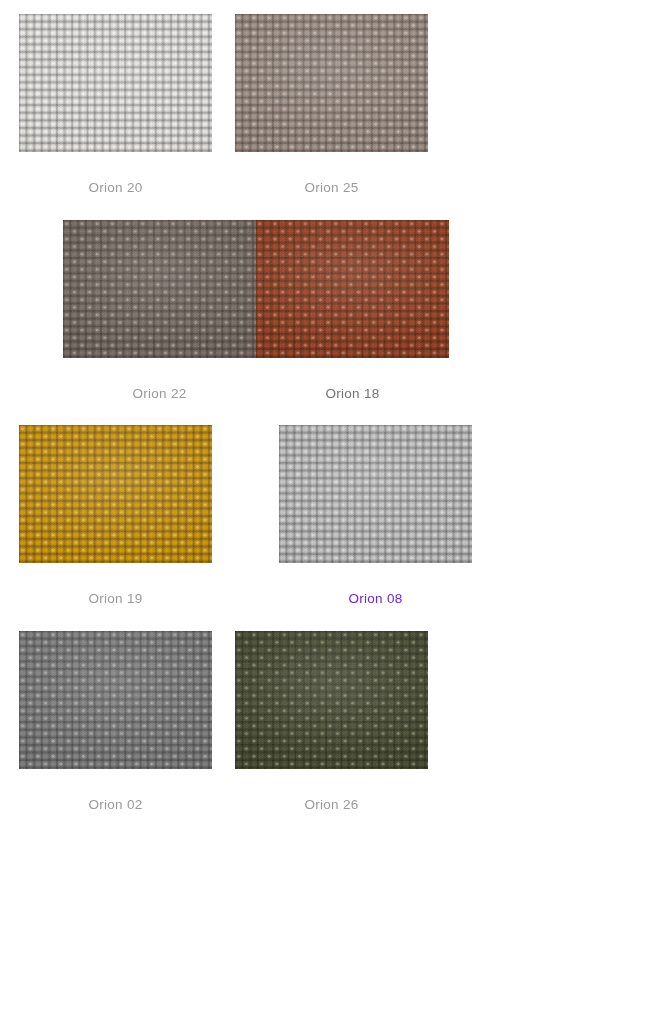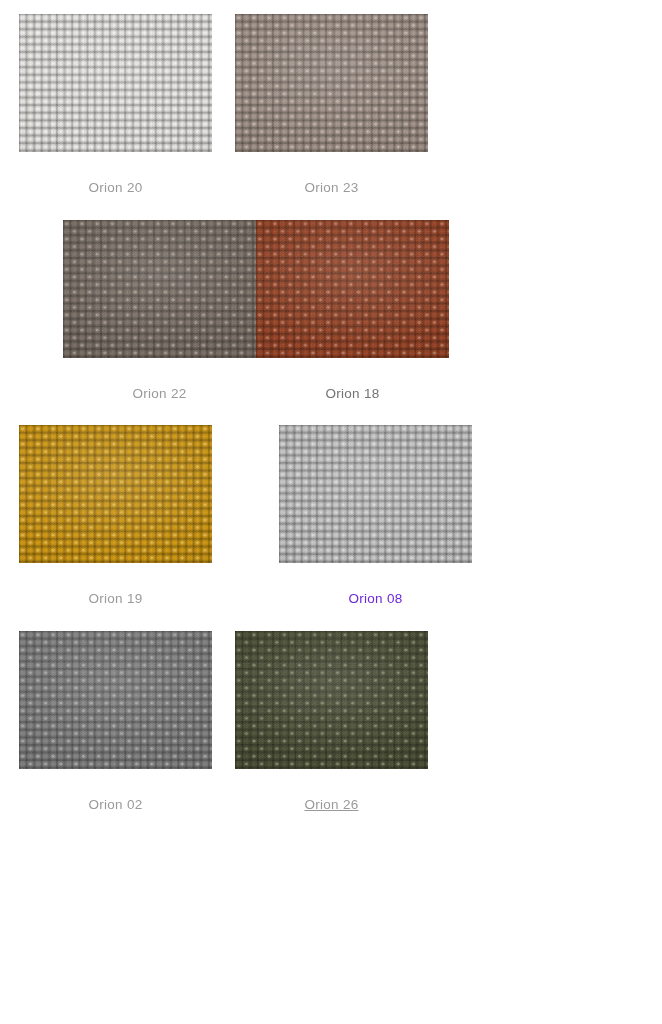--- a/index.html
+++ b/index.html
@@ -106,21 +106,21 @@
         <div class="weave"></div>
         <div class="weave-grain"></div>
       </div>
       <div class="swatch-label" style="color: rgb(154, 154, 154);">Orion 20</div>
     </div>
     <div class="swatch-cell">
       <div class="swatch-tile" style="background-color: rgb(166, 150, 140);">
         <div class="weave"></div>
         <div class="weave-grain"></div>
       </div>
-      <div class="swatch-label" style="color: rgb(154, 154, 154);">Orion 23</div>
+      <div class="swatch-label" style="color: rgb(154, 154, 154);">Orion 25</div>
     </div>
     <div class="swatch-cell col-last">
       <div class="swatch-tile" style="background-color: rgb(125, 113, 103);">
         <div class="weave"></div>
         <div class="weave-grain"></div>
       </div>
       <div class="swatch-label" style="color: rgb(154, 154, 154);">Orion 22</div>
     </div>
     <div class="swatch-cell">
       <div class="swatch-tile" style="background-color: rgb(156, 69, 38);">
@@ -148,15 +148,15 @@
         <div class="weave"></div>
         <div class="weave-grain"></div>
       </div>
       <div class="swatch-label" style="color: rgb(154, 154, 154);">Orion 02</div>
     </div>
     <div class="swatch-cell">
       <div class="swatch-tile" style="background-color: rgb(77, 82, 54);">
         <div class="weave"></div>
         <div class="weave-grain"></div>
       </div>
-      <div class="swatch-label" style="color: rgb(154, 154, 154); text-decoration: underline;">Orion 26</div>
+      <div class="swatch-label" style="color: rgb(154, 154, 154);">Orion 26</div>
     </div>
   </div>
 
 </body></html>

